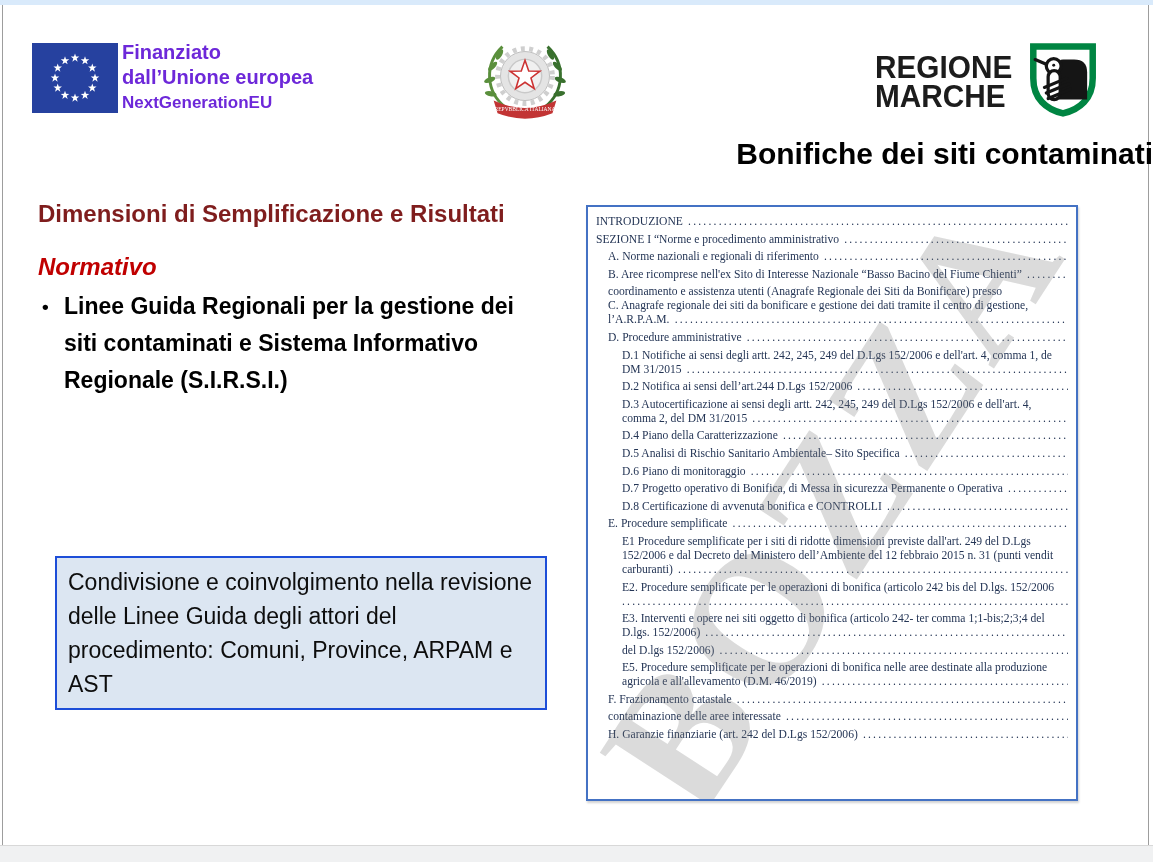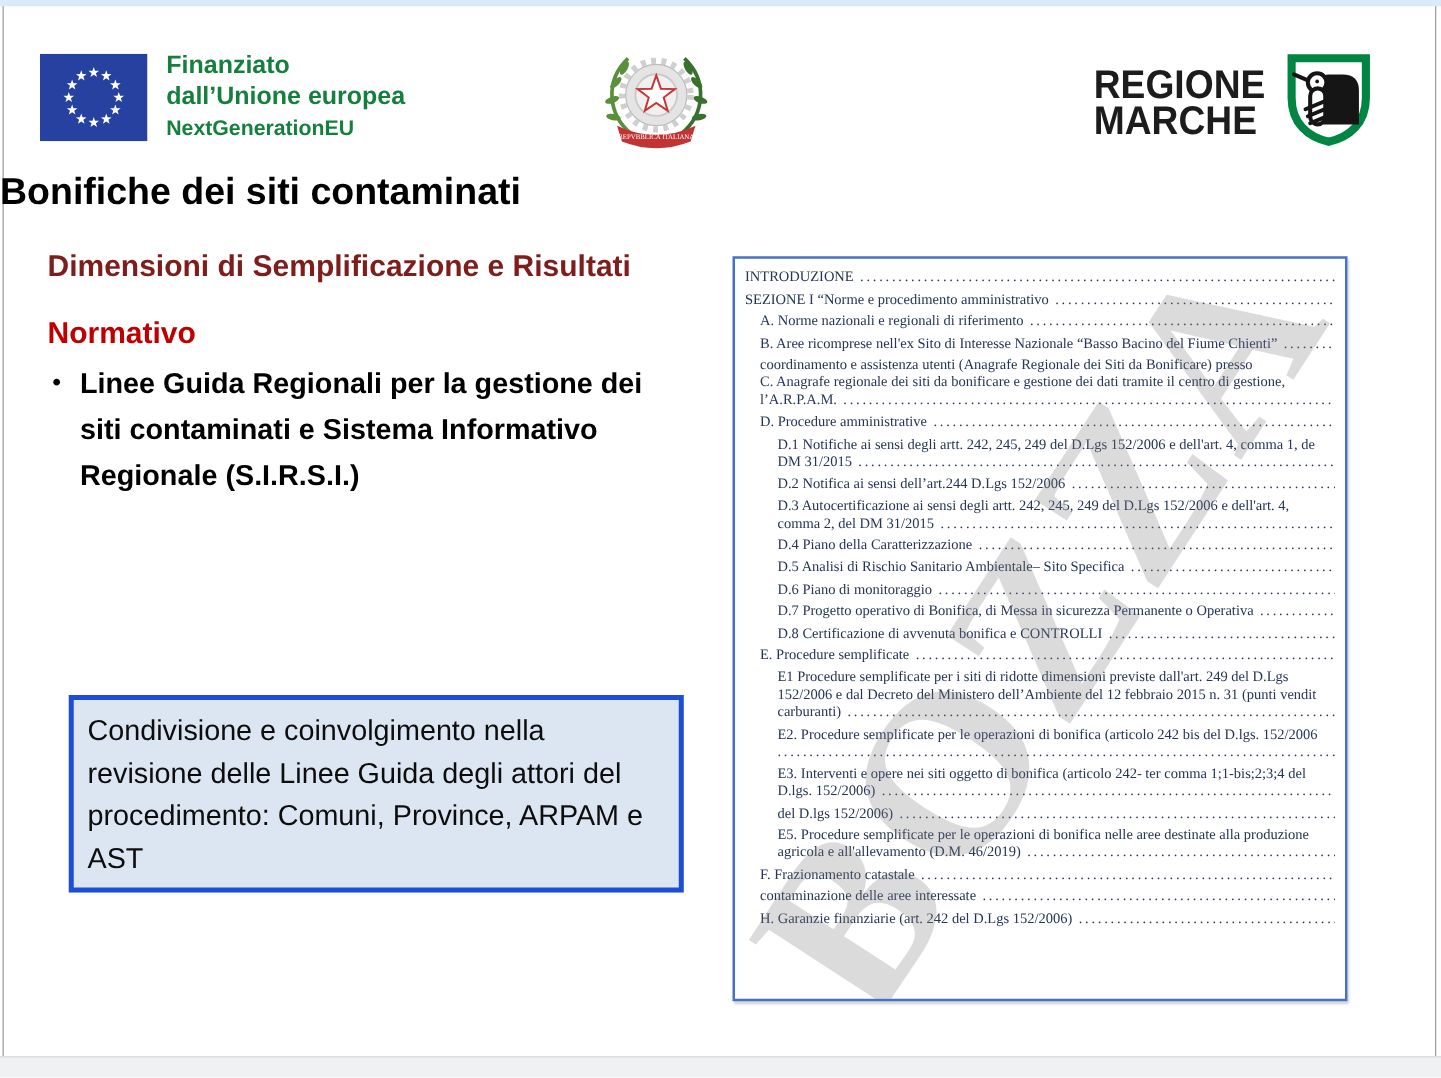--- a/index.html
+++ b/index.html
@@ -7,39 +7,39 @@
          font-family:"Liberation Sans",sans-serif;color:#000;}
   
   .top-strip{position:absolute;left:0;top:0;width:100%;height:5px;background:#d9eafb;}
   .left-line{position:absolute;left:2px;top:5px;height:840px;width:1px;background:#9d9d9d;}
   .right-line{position:absolute;left:1148px;top:5px;height:840px;width:1px;background:#9d9d9d;}
   .bottom-strip{position:absolute;left:0;top:845px;width:100%;height:17px;background:#f0f1f2;border-top:1px solid #d8d8d8;}
 
   
   .eu-logo{position:absolute;left:32px;top:40px;display:flex;align-items:center;}
   .eu-flag{display:block;}
-  .eu-text{margin-left:15px;color:#15803d;}
+  .eu-text{margin-left:4px;color:#6d28d9;}
   .eu-text .l1,.eu-text .l2{font-weight:bold;font-size:20px;line-height:25px;}
   .eu-text .l3{font-size:17px;line-height:25px;font-weight:bold;}
   .italy-emblem{position:absolute;left:476px;top:27px;}
   .marche-logo{position:absolute;left:875px;top:44px;display:flex;align-items:center;}
   .marche-text{font-weight:bold;font-size:32px;line-height:29px;color:#1c1c1c;
                transform:scaleX(0.93);transform-origin:left top;letter-spacing:0px;}
   .marche-shield{margin-left:2px;margin-top:-3px;}
 
   
-  .title{position:absolute;left:0;top:137px;width:100%;text-align:left;
+  .title{position:absolute;left:0;top:137px;width:100%;text-align:right;
          font-size:30px;font-weight:bold;color:#000;margin:0;}
   .h-blue{position:absolute;left:38px;top:200px;font-size:24px;font-weight:bold;color:#7f1d1d;margin:0;}
-  .h-red{position:absolute;left:38px;top:253px;font-size:24px;font-weight:bold;color:#c00000;margin:0;}
+  .h-red{position:absolute;left:38px;top:253px;font-size:24px;font-weight:bold;color:#c00000;margin:0;font-style:italic;}
   .bullet-block{position:absolute;left:38px;top:288px;width:515px;margin:0;padding:0;list-style:none;}
   .bullet-block li{position:relative;padding-left:26px;font-size:23px;font-weight:bold;line-height:37px;color:#000;}
   .bullet-block li .bdot{position:absolute;left:4px;top:0;font-size:19px;}
   .callout{position:absolute;left:55px;top:556px;width:492px;box-sizing:border-box;
-           background:#dce6f2;border:4px solid #1d4ed8;padding:7px 11px;
+           background:#dce6f2;border:2px solid #1d4ed8;padding:7px 11px;
            font-size:23px;line-height:34px;color:#0d0d0d;}
 
   
   .doc{position:absolute;left:586px;top:205px;width:492px;height:596px;box-sizing:border-box;
        background:#fff;border:2px solid #4472c4;box-shadow:1px 2px 2px rgba(0,0,0,0.18);
        padding:8px 8px;overflow:hidden;font-family:"Liberation Serif",serif;
        font-size:11.6px;color:#243555;}
   .toc{position:relative;z-index:1;}
   .toc-entry{margin-top:3.6px;}
   .toc-entry:first-child{margin-top:0;}

